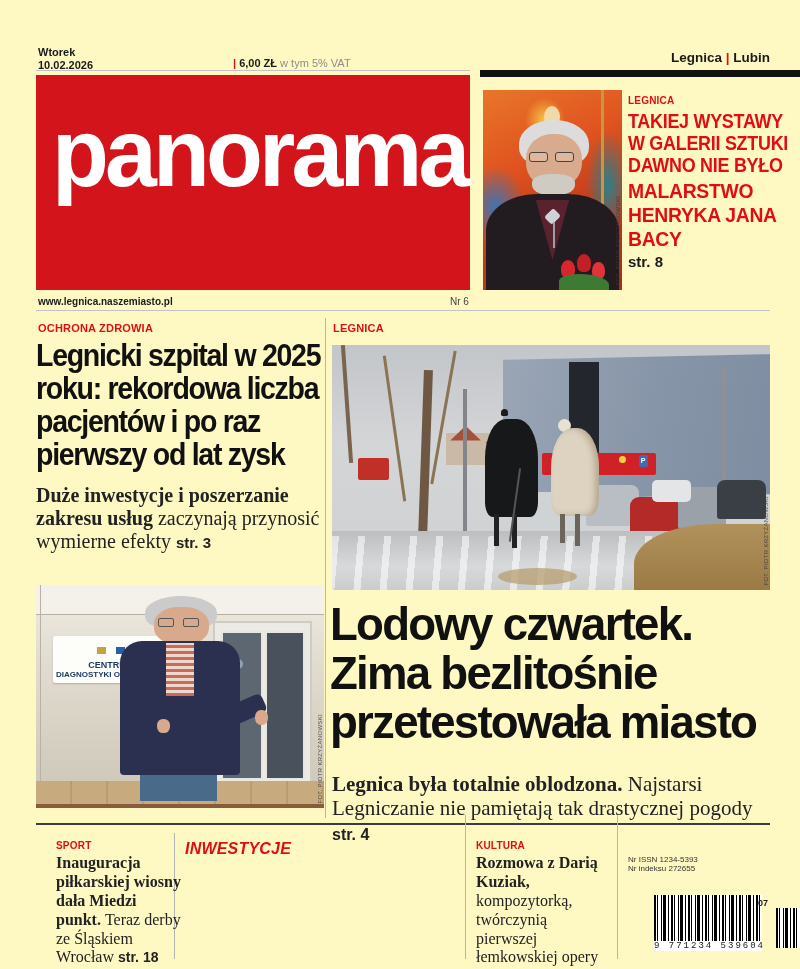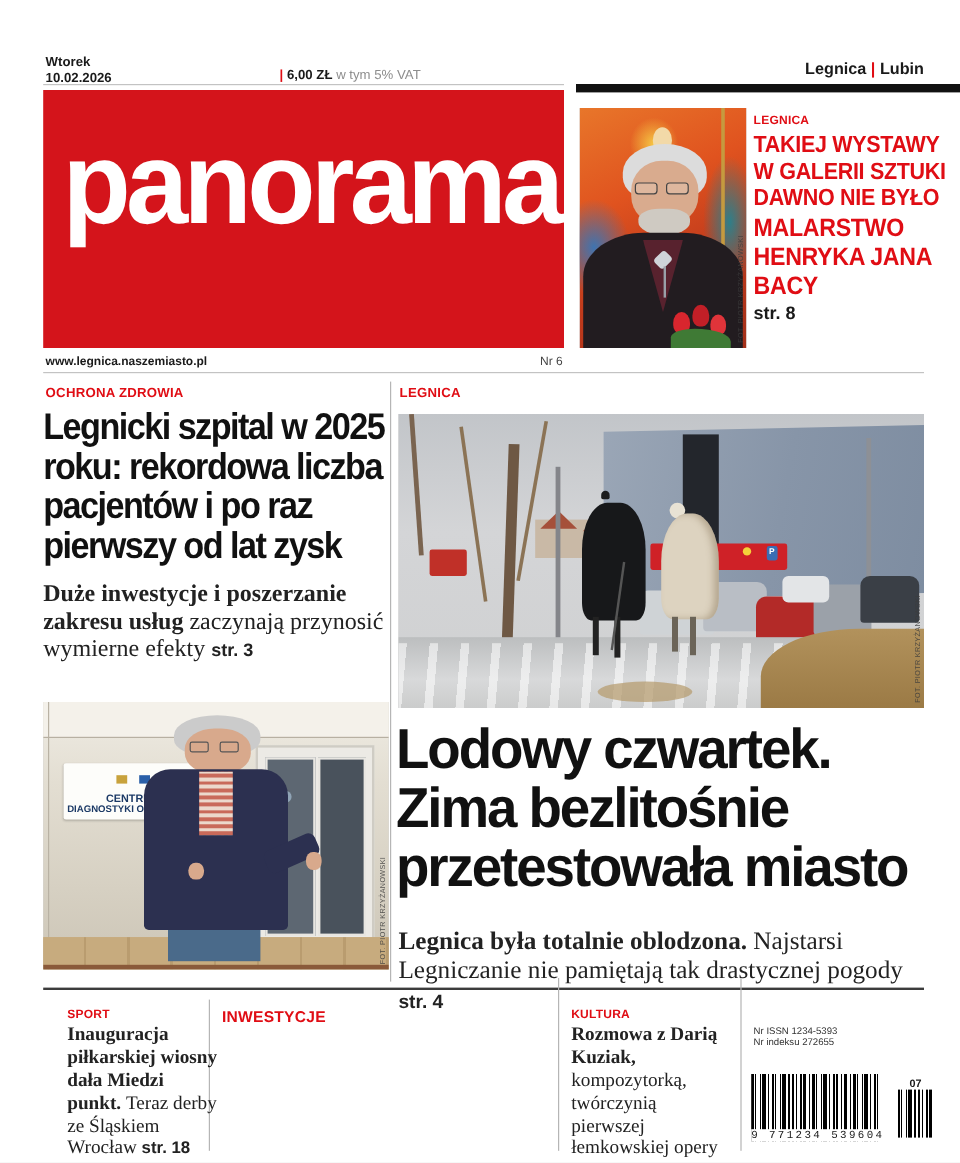--- a/index.html
+++ b/index.html
@@ -1,16 +1,16 @@
 <!DOCTYPE html>
 <html><head>
 <meta charset="utf-8">
 <style>
   html,body{margin:0;padding:0;background:#e9e9e9;}
-  #page{position:relative;width:800px;height:969px;background:#ffffff;overflow:hidden;
+  #page{position:relative;width:800px;height:969px;background:#fef9c3;overflow:hidden;
         font-family:"Liberation Sans",sans-serif;color:#1a1a1a;margin:0 auto;}
   .abs{position:absolute;}
   .red{color:#e00d14;}
   .kicker{font-size:11px;font-weight:bold;letter-spacing:.2px;color:#e00d14;}
   .cond{transform:scaleX(.92);transform-origin:left top;}
   .serif{font-family:"Liberation Serif",serif;}
   .pageref{font-family:"Liberation Sans",sans-serif;font-weight:bold;}
   .hairline{background:#c3c3c3;height:1px;}
   .vline{background:#b5b5b5;width:1px;}
   .photo{overflow:hidden;background:#ccc;}
@@ -28,21 +28,21 @@
   .h-left{font-size:31px;font-weight:bold;line-height:1.06;letter-spacing:-1.4px;color:#111;}
   .h-main{font-size:47px;font-weight:bold;line-height:1.04;letter-spacing:-1.8px;color:#111;}
   .lead{font-size:20px;line-height:1.16;color:#222;}
   .lead b{font-weight:bold;}
   
   .bt-text{font-size:16px;line-height:1.18;color:#222;}
   .bt-text b{font-weight:bold;}
   
   .barcode{background:
      repeating-linear-gradient(90deg,#000 0 2px,#fff 2px 3px,#000 3px 4px,#fff 4px 7px,
-       #000 7px 8px,#fff 8px 9px,#000 9px 12px,#fff 12px 14px,#000 14px 15px,#fff 15px 17px);}
+       #000 7px 8px,#fff 8px 9px,#000 9px 12px,#fff 12px 14px,#000 14px 15px,#fff 15px 17px); margin-left: 28px;}
   .bc-digits{position:absolute;left:0;right:0;bottom:0;background:#fff;font-family:"Liberation Mono",monospace;
      font-size:9px;letter-spacing:2px;text-align:center;white-space:nowrap;}
 </style>
 </head>
 <body>
 
 <div id="page">
 
   <div class="abs" style="left:38px;top:46px;font-size:11px;font-weight:bold;line-height:1.15;">
     <div>Wtorek</div>
@@ -210,21 +210,21 @@
   <div class="abs" style="left:36px;top:840px;width:128px;margin-left:20px;">
     <div class="kicker" style="font-size:10px;">SPORT</div>
     <div class="serif bt-text" style="margin-top:3px;">
       <b>Inauguracja piłkarskiej wiosny dała Miedzi punkt. </b>
       <span>Teraz derby ze Śląskiem Wrocław </span>
       <span class="pageref" style="font-size:14px;">str. 18</span>
     </div>
   </div>
 
   <div class="abs" style="left:185px;top:840px;width:268px;">
-    <div class="kicker" style="font-size:13px;">INWESTYCJE</div>
+    <div class="kicker" style="font-size:16px;font-style:italic;">INWESTYCJE</div>
   </div>
 
   <div class="abs" style="left:476px;top:840px;width:132px;">
     <div class="kicker" style="font-size:10px;">KULTURA</div>
     <div class="serif bt-text" style="margin-top:3px;">
       <b>Rozmowa z Darią Kuziak, </b>
       <span>kompozytorką, twórczynią pierwszej łemkowskiej opery </span>
       <span class="pageref" style="font-size:14px;">str. 12</span>
     </div>
   </div>

